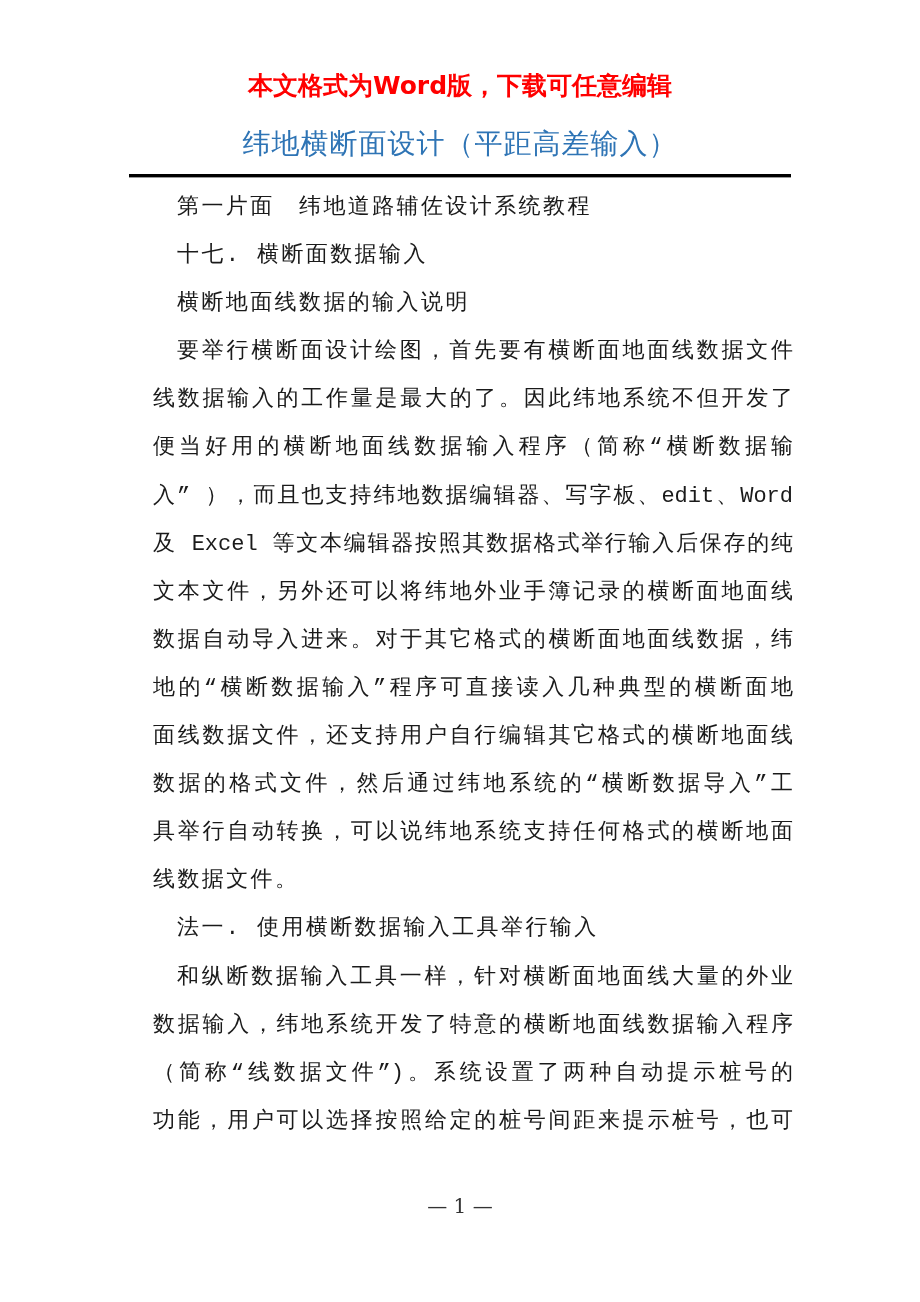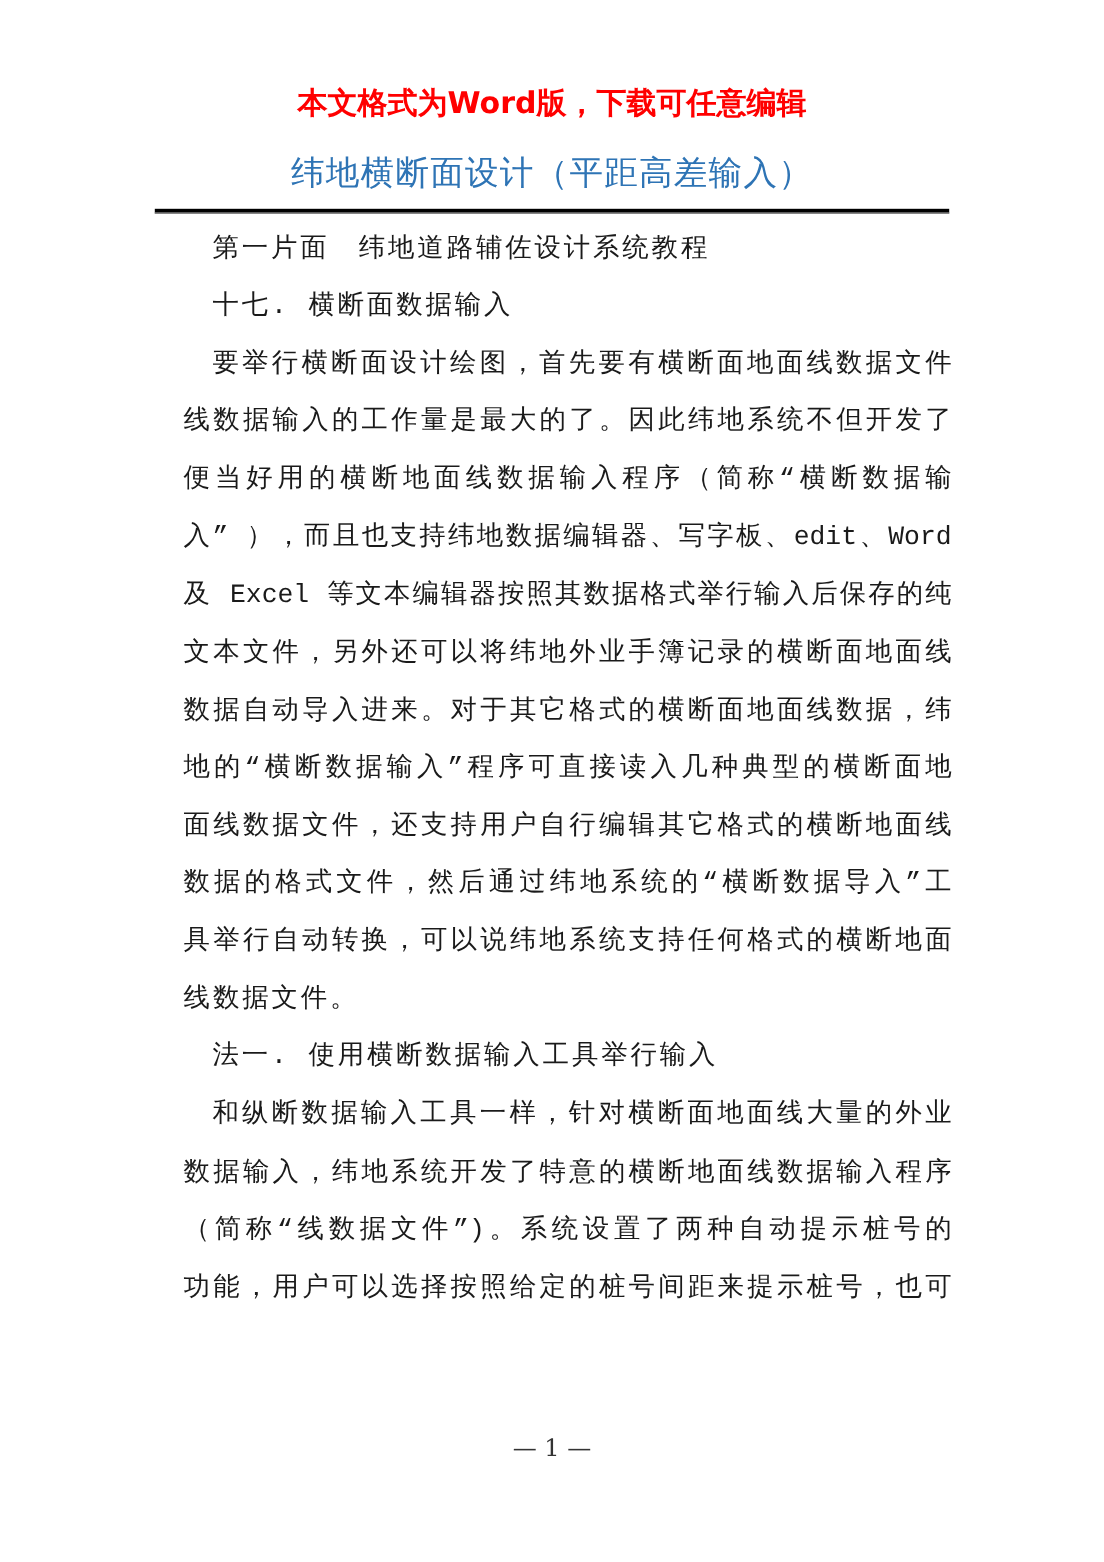--- a/index.html
+++ b/index.html
@@ -97,20 +97,21 @@
 
   <div class="banner">本文格式为Word版，下载可任意编辑</div>
 
   <div class="doc-title">纬地横断面设计（平距高差输入）</div>
 
   <div class="rule"></div>
 
   <div class="body-text">
     <div class="line indent">第一片面　纬地道路辅佐设计系统教程</div>
     <div class="line indent">十七. 横断面数据输入</div>
+    <div class="line indent">横断地面线数据的输入说明</div>
     <div class="line justify indent">要举行横断面设计绘图，首先要有横断面地面线数据文件</div>
     <div class="line justify">线数据输入的工作量是最大的了。因此纬地系统不但开发了</div>
     <div class="line justify">便当好用的横断地面线数据输入程序（简称“横断数据输</div>
     <div class="line justify">入” ），而且也支持纬地数据编辑器、写字板、edit、Word</div>
     <div class="line justify">及 Excel 等文本编辑器按照其数据格式举行输入后保存的纯</div>
     <div class="line justify">文本文件，另外还可以将纬地外业手簿记录的横断面地面线</div>
     <div class="line justify">数据自动导入进来。对于其它格式的横断面地面线数据，纬</div>
     <div class="line justify">地的“横断数据输入”程序可直接读入几种典型的横断面地</div>
     <div class="line justify">面线数据文件，还支持用户自行编辑其它格式的横断地面线</div>
     <div class="line justify">数据的格式文件，然后通过纬地系统的“横断数据导入”工</div>

